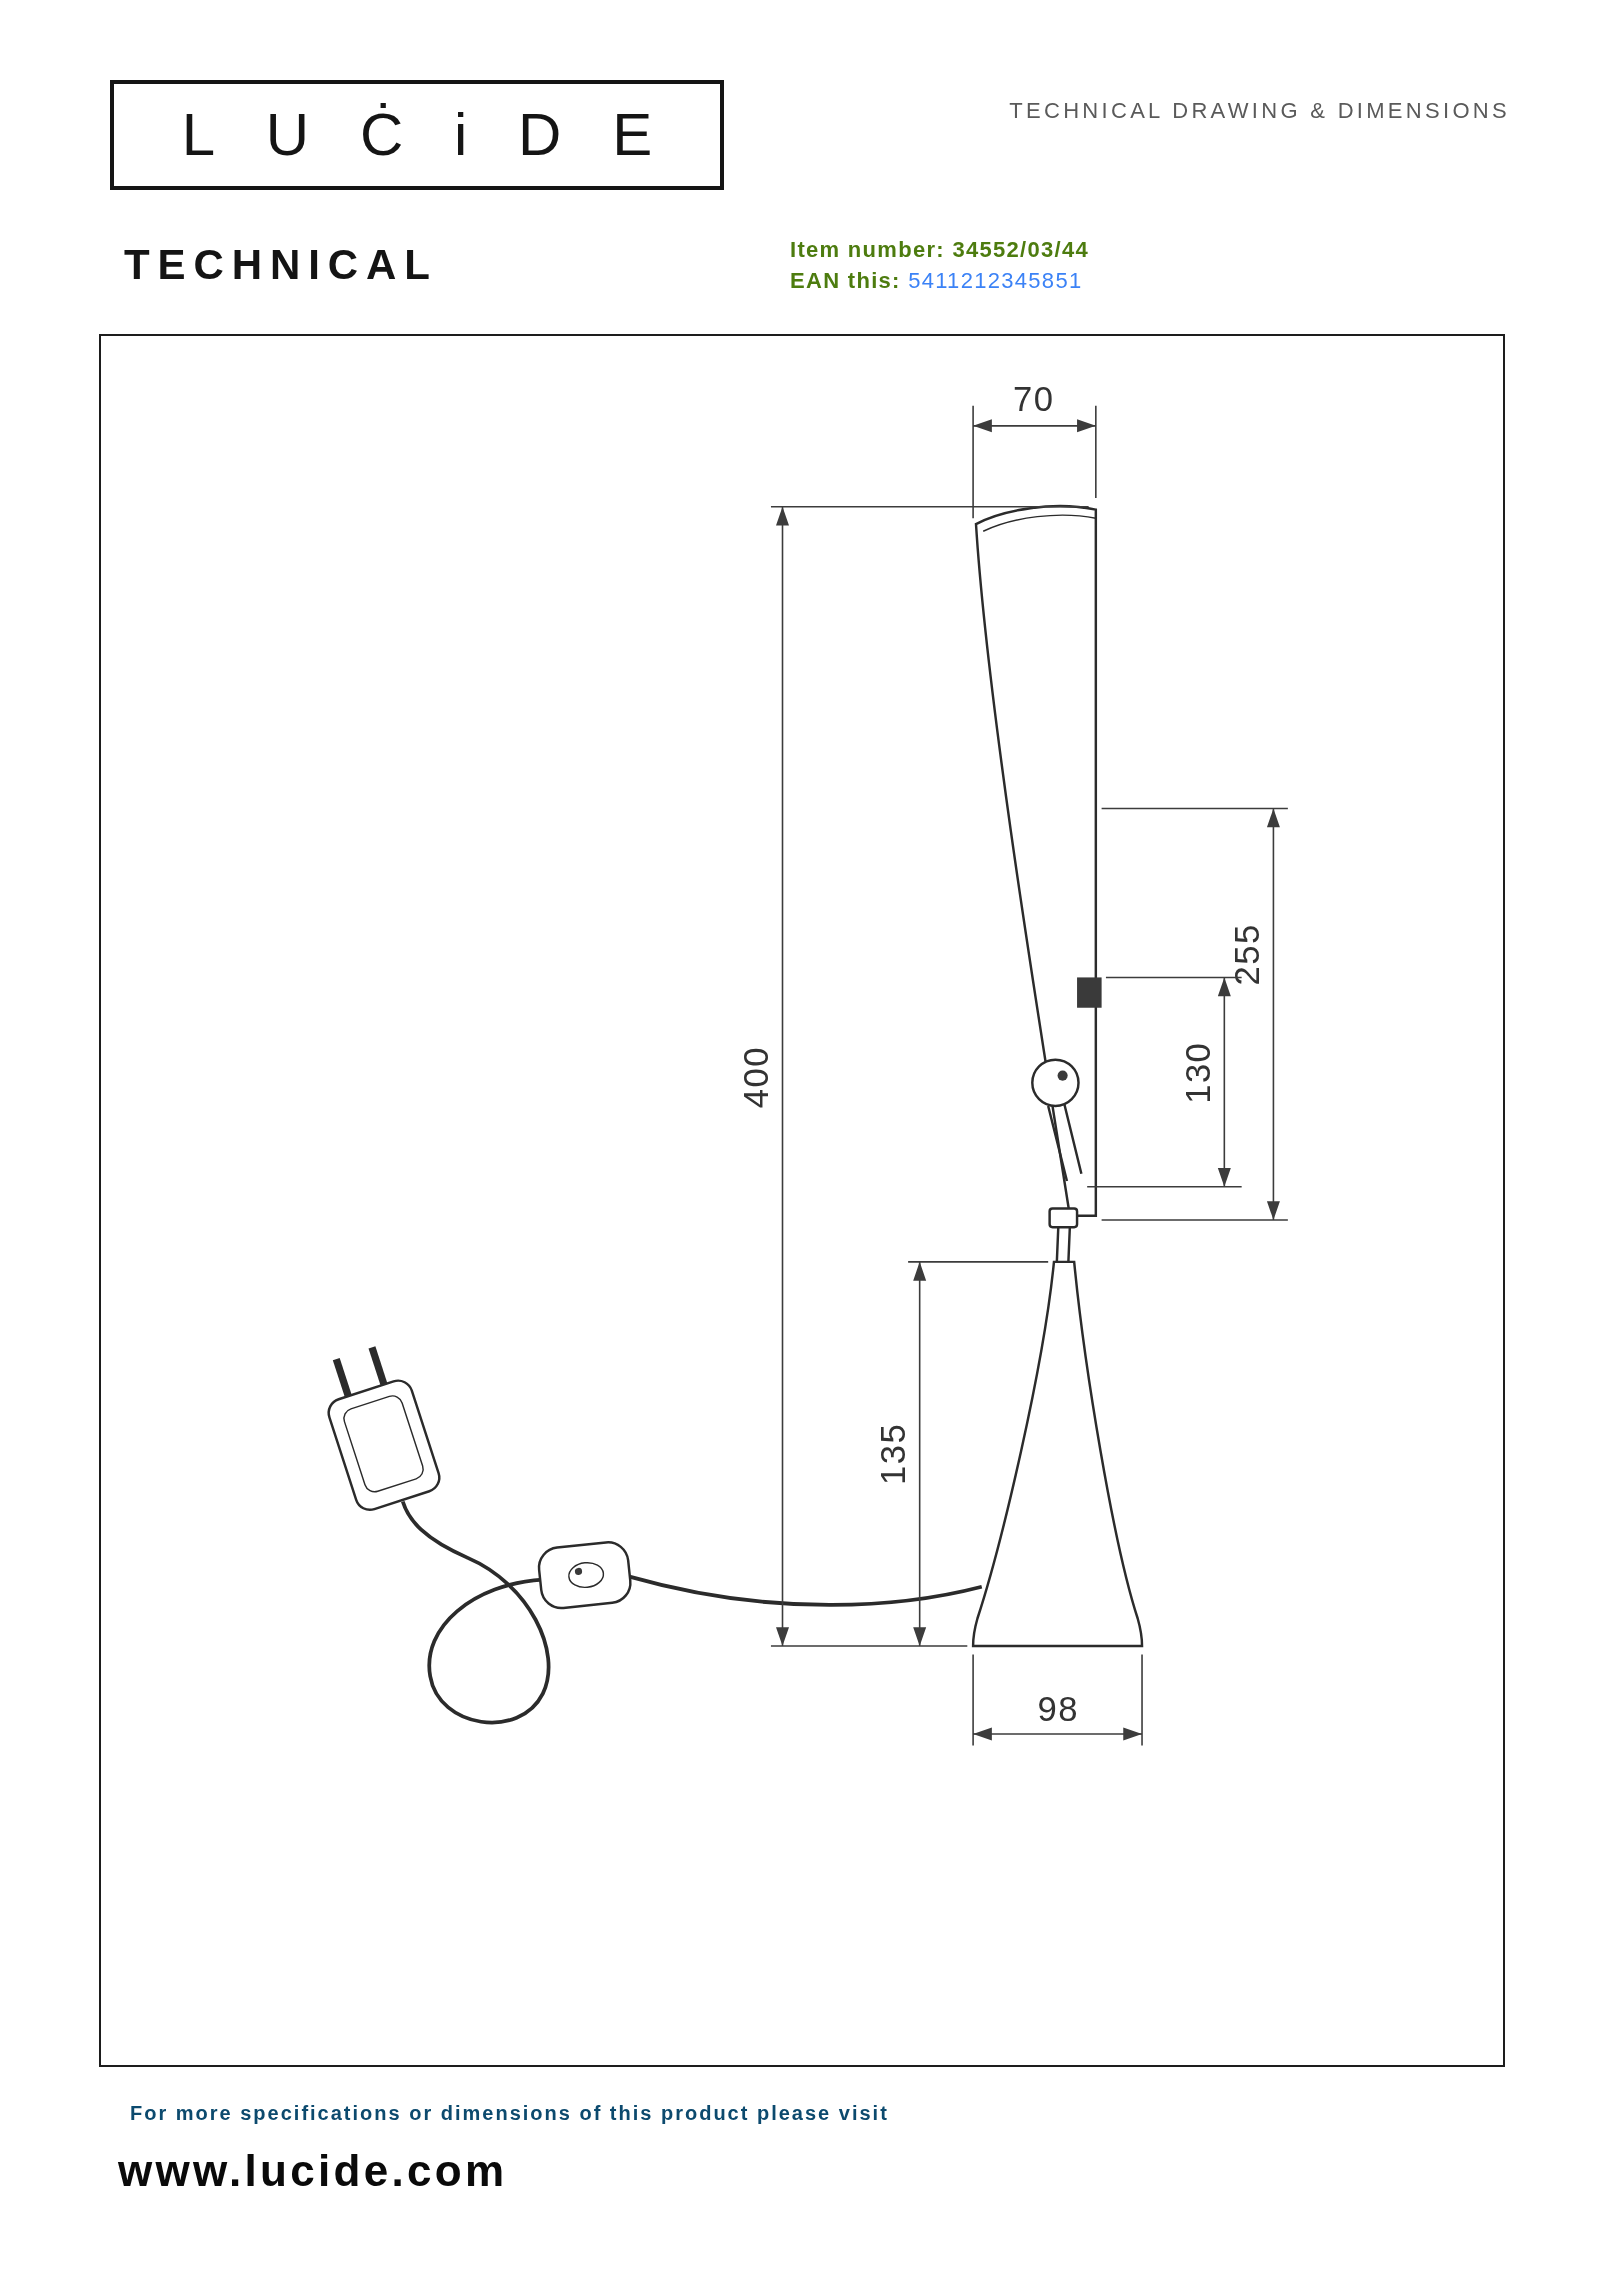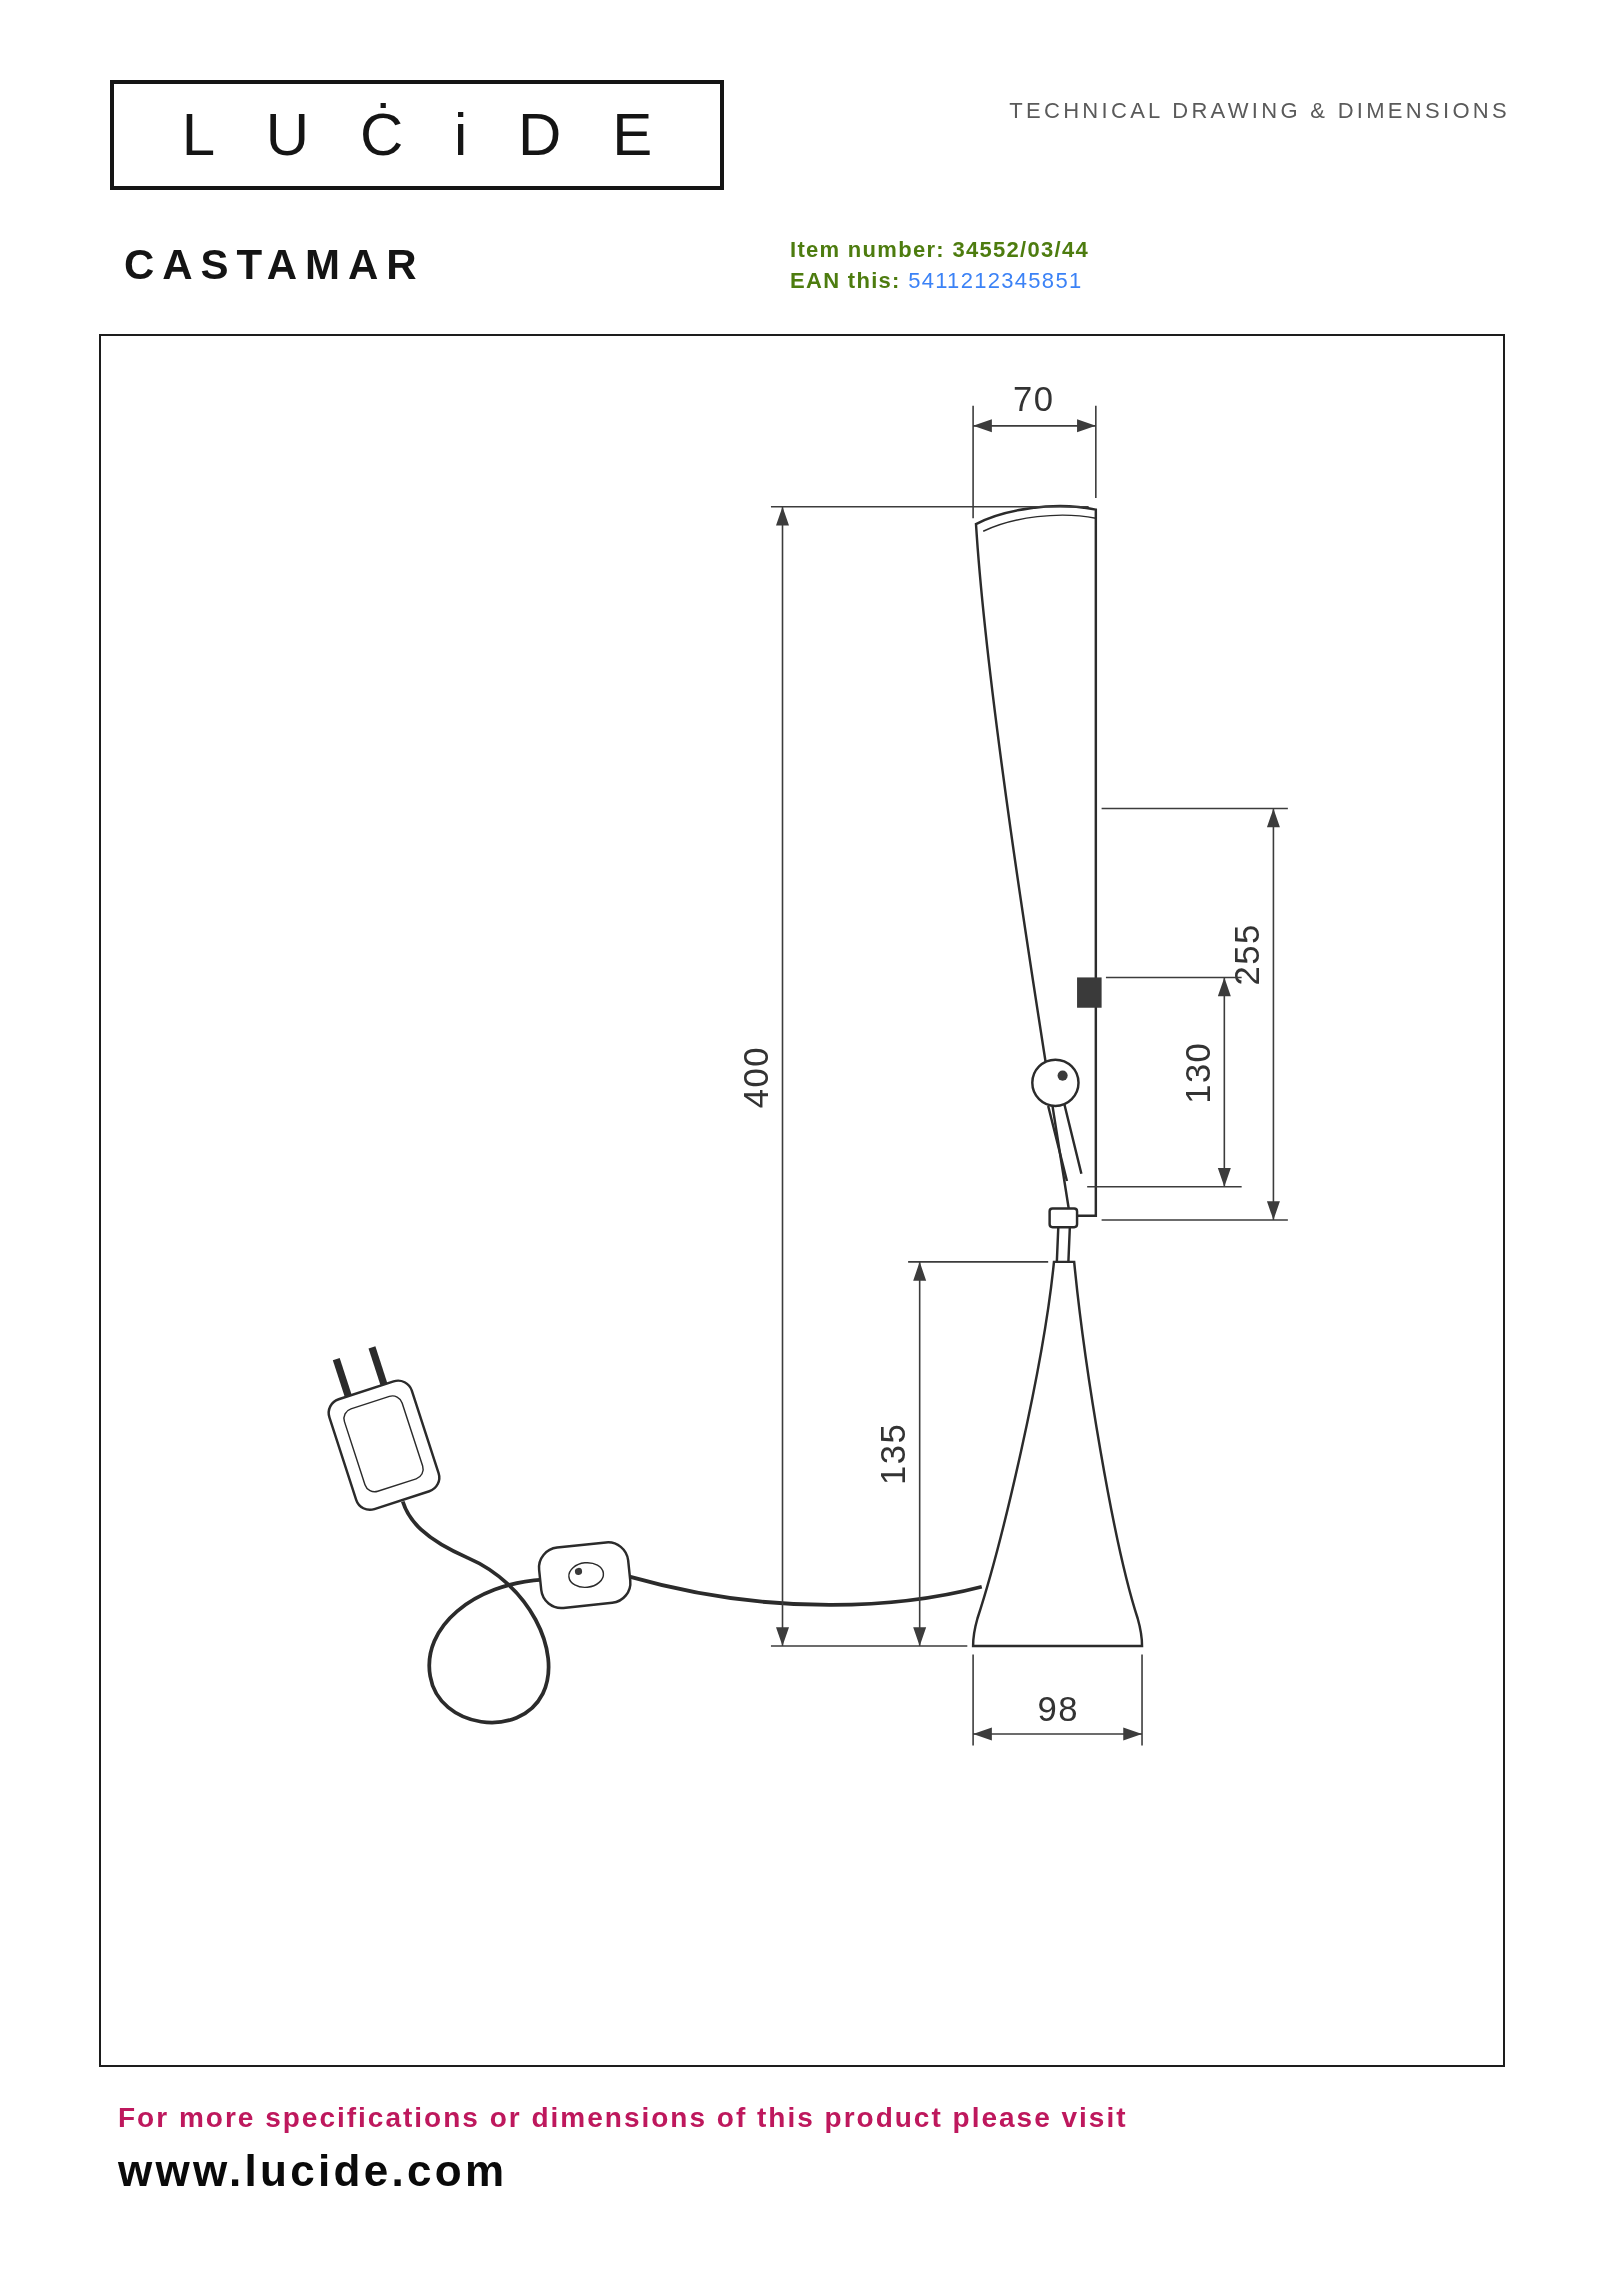--- a/index.html
+++ b/index.html
@@ -44,22 +44,22 @@
   .line{fill:none;stroke:#2b2b2b;stroke-width:1.7;}
   .cord{fill:none;stroke:#2b2b2b;stroke-width:2.6;}
   .pin{stroke:#2b2b2b;stroke-width:5;}
   .fillshape{fill:#3a3a3a;stroke:none;}
   .dim{fill:none;stroke:#3c3c3c;stroke-width:1.1;}
   .arr{fill:#3c3c3c;stroke:none;}
   .dims text{font-family:"Liberation Sans",sans-serif;font-size:24px;fill:#333333;letter-spacing:1px;}
 
   
   .footer-note{
-    left:118px;top:2102px;font-size:28px;font-weight:bold;
-    letter-spacing:2px;color:#be185d;white-space:nowrap;
+    left:130px;top:2102px;font-size:20px;font-weight:bold;
+    letter-spacing:2px;color:#0c4a6e;white-space:nowrap;
   }
   .footer-site{
     left:118px;top:2146px;font-size:44px;font-weight:bold;
     letter-spacing:3.3px;color:#0a0a0a;white-space:nowrap;
   }
 </style>
 </head>
 <body>
 
 <div class="page">
@@ -68,21 +68,21 @@
     <span>L</span>
     <span>U</span>
     <span>Ċ</span>
     <span>i</span>
     <span>D</span>
     <span>E</span>
   </div>
 
   <div class="abs doc-title">TECHNICAL DRAWING &amp; DIMENSIONS</div>
 
-  <h1 class="abs product-name">CASTAMAR</h1>
+  <h1 class="abs product-name">TECHNICAL</h1>
 
   <div class="abs meta">
     <div>
       <span class="b">Item number:</span>
       <span class="b">34552/03/44</span>
     </div>
     <div>
       <span class="b">EAN this:</span>
       <span class="muted">5411212345851</span>
     </div>

